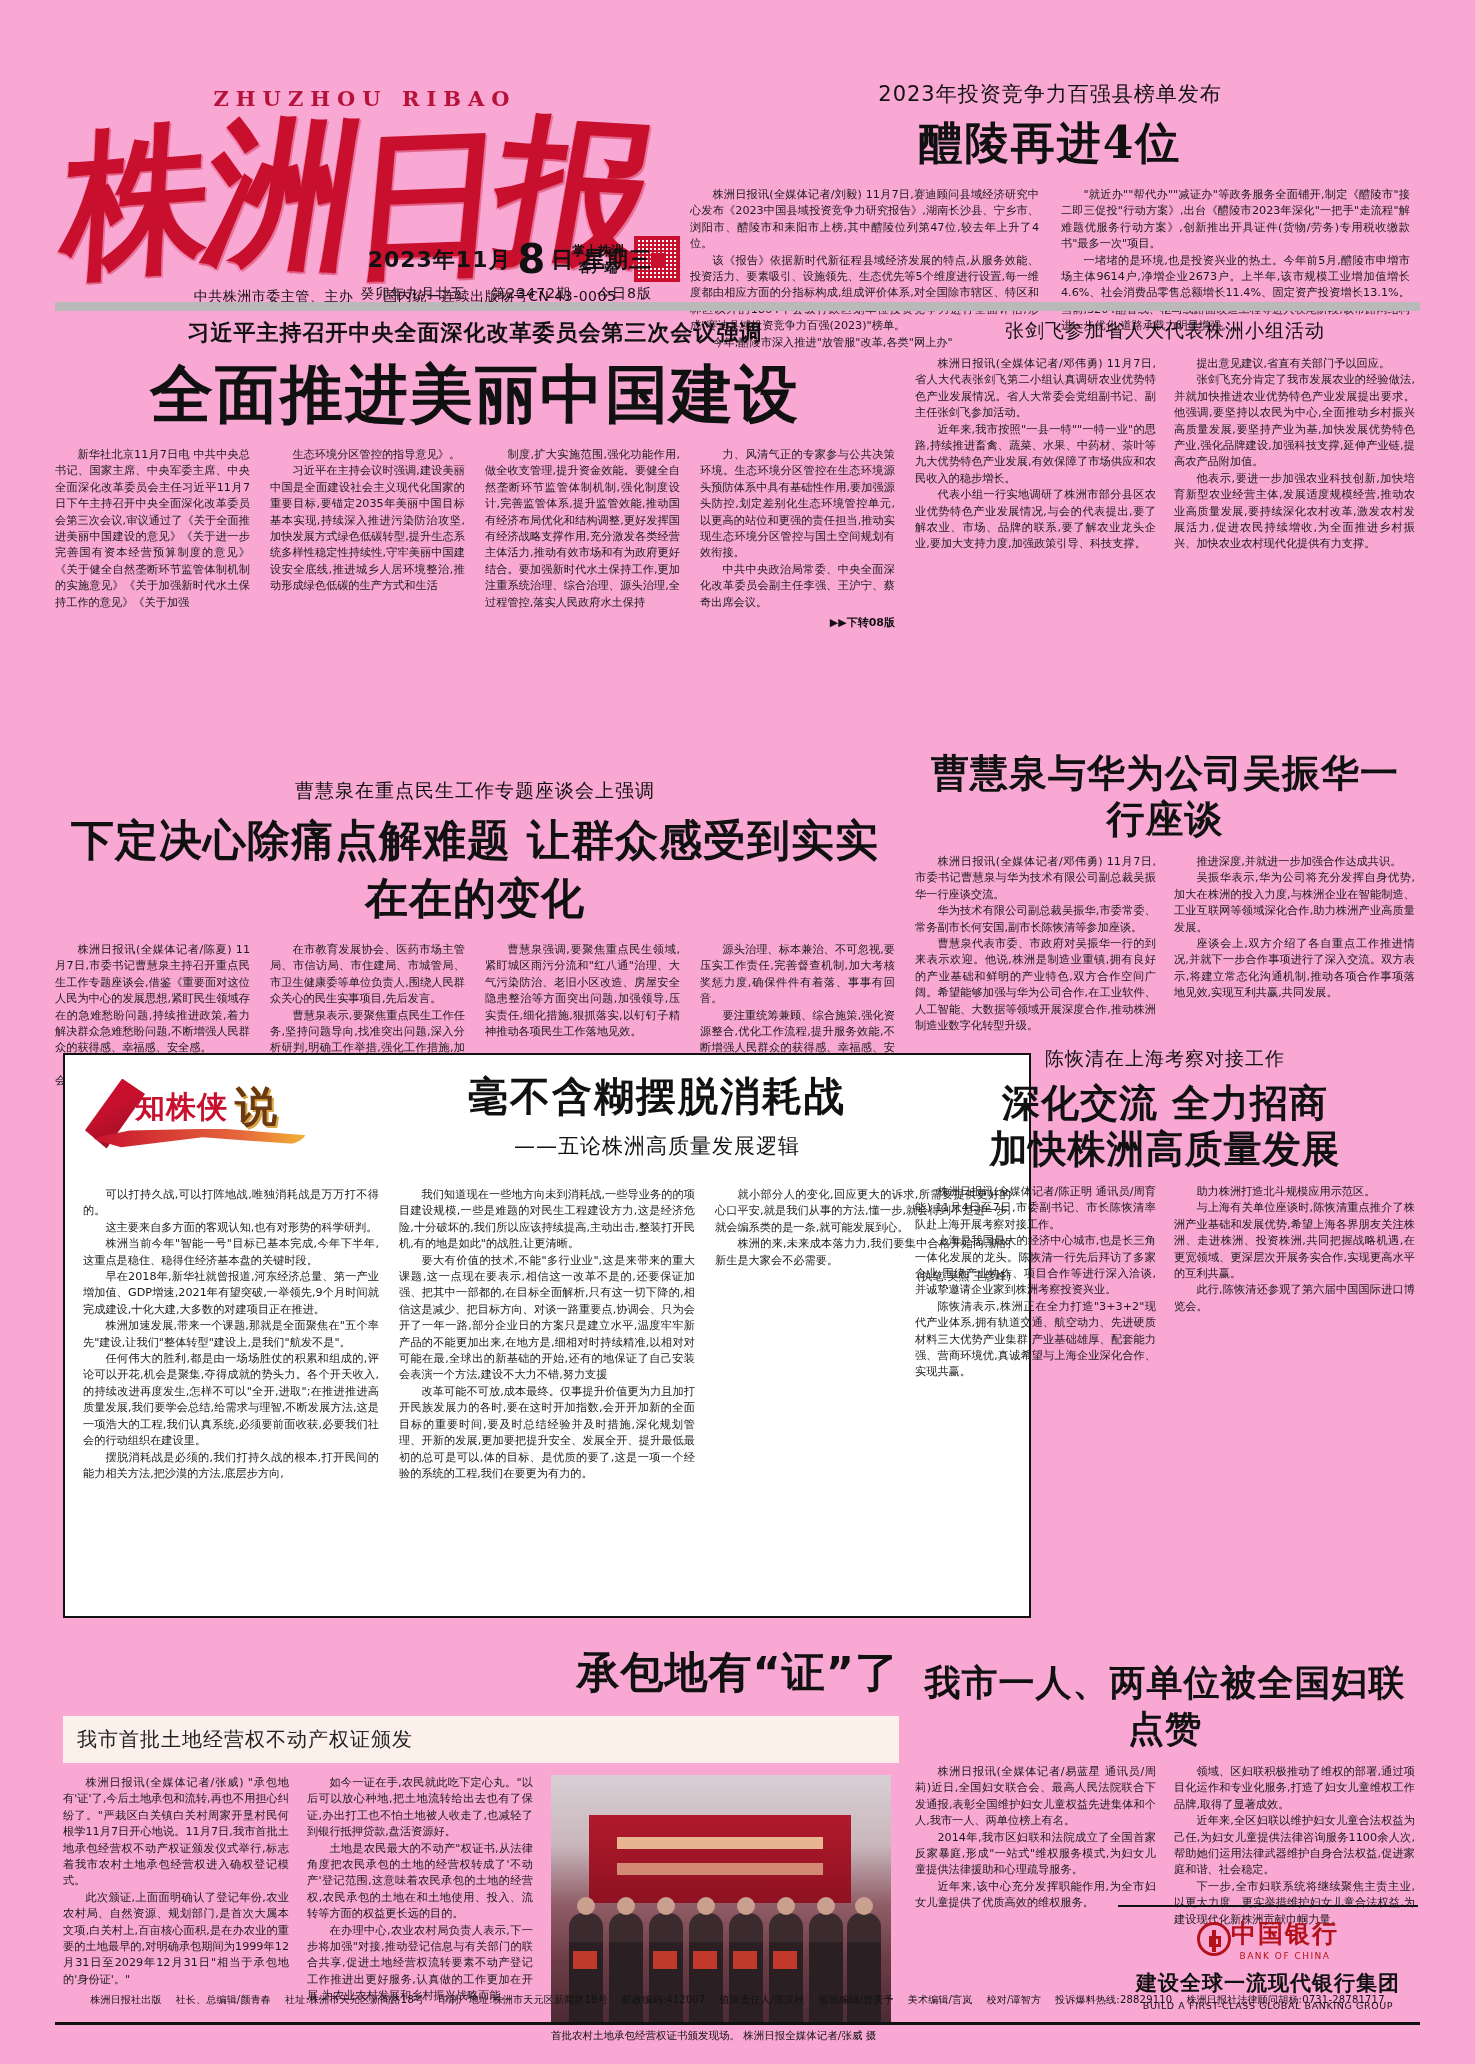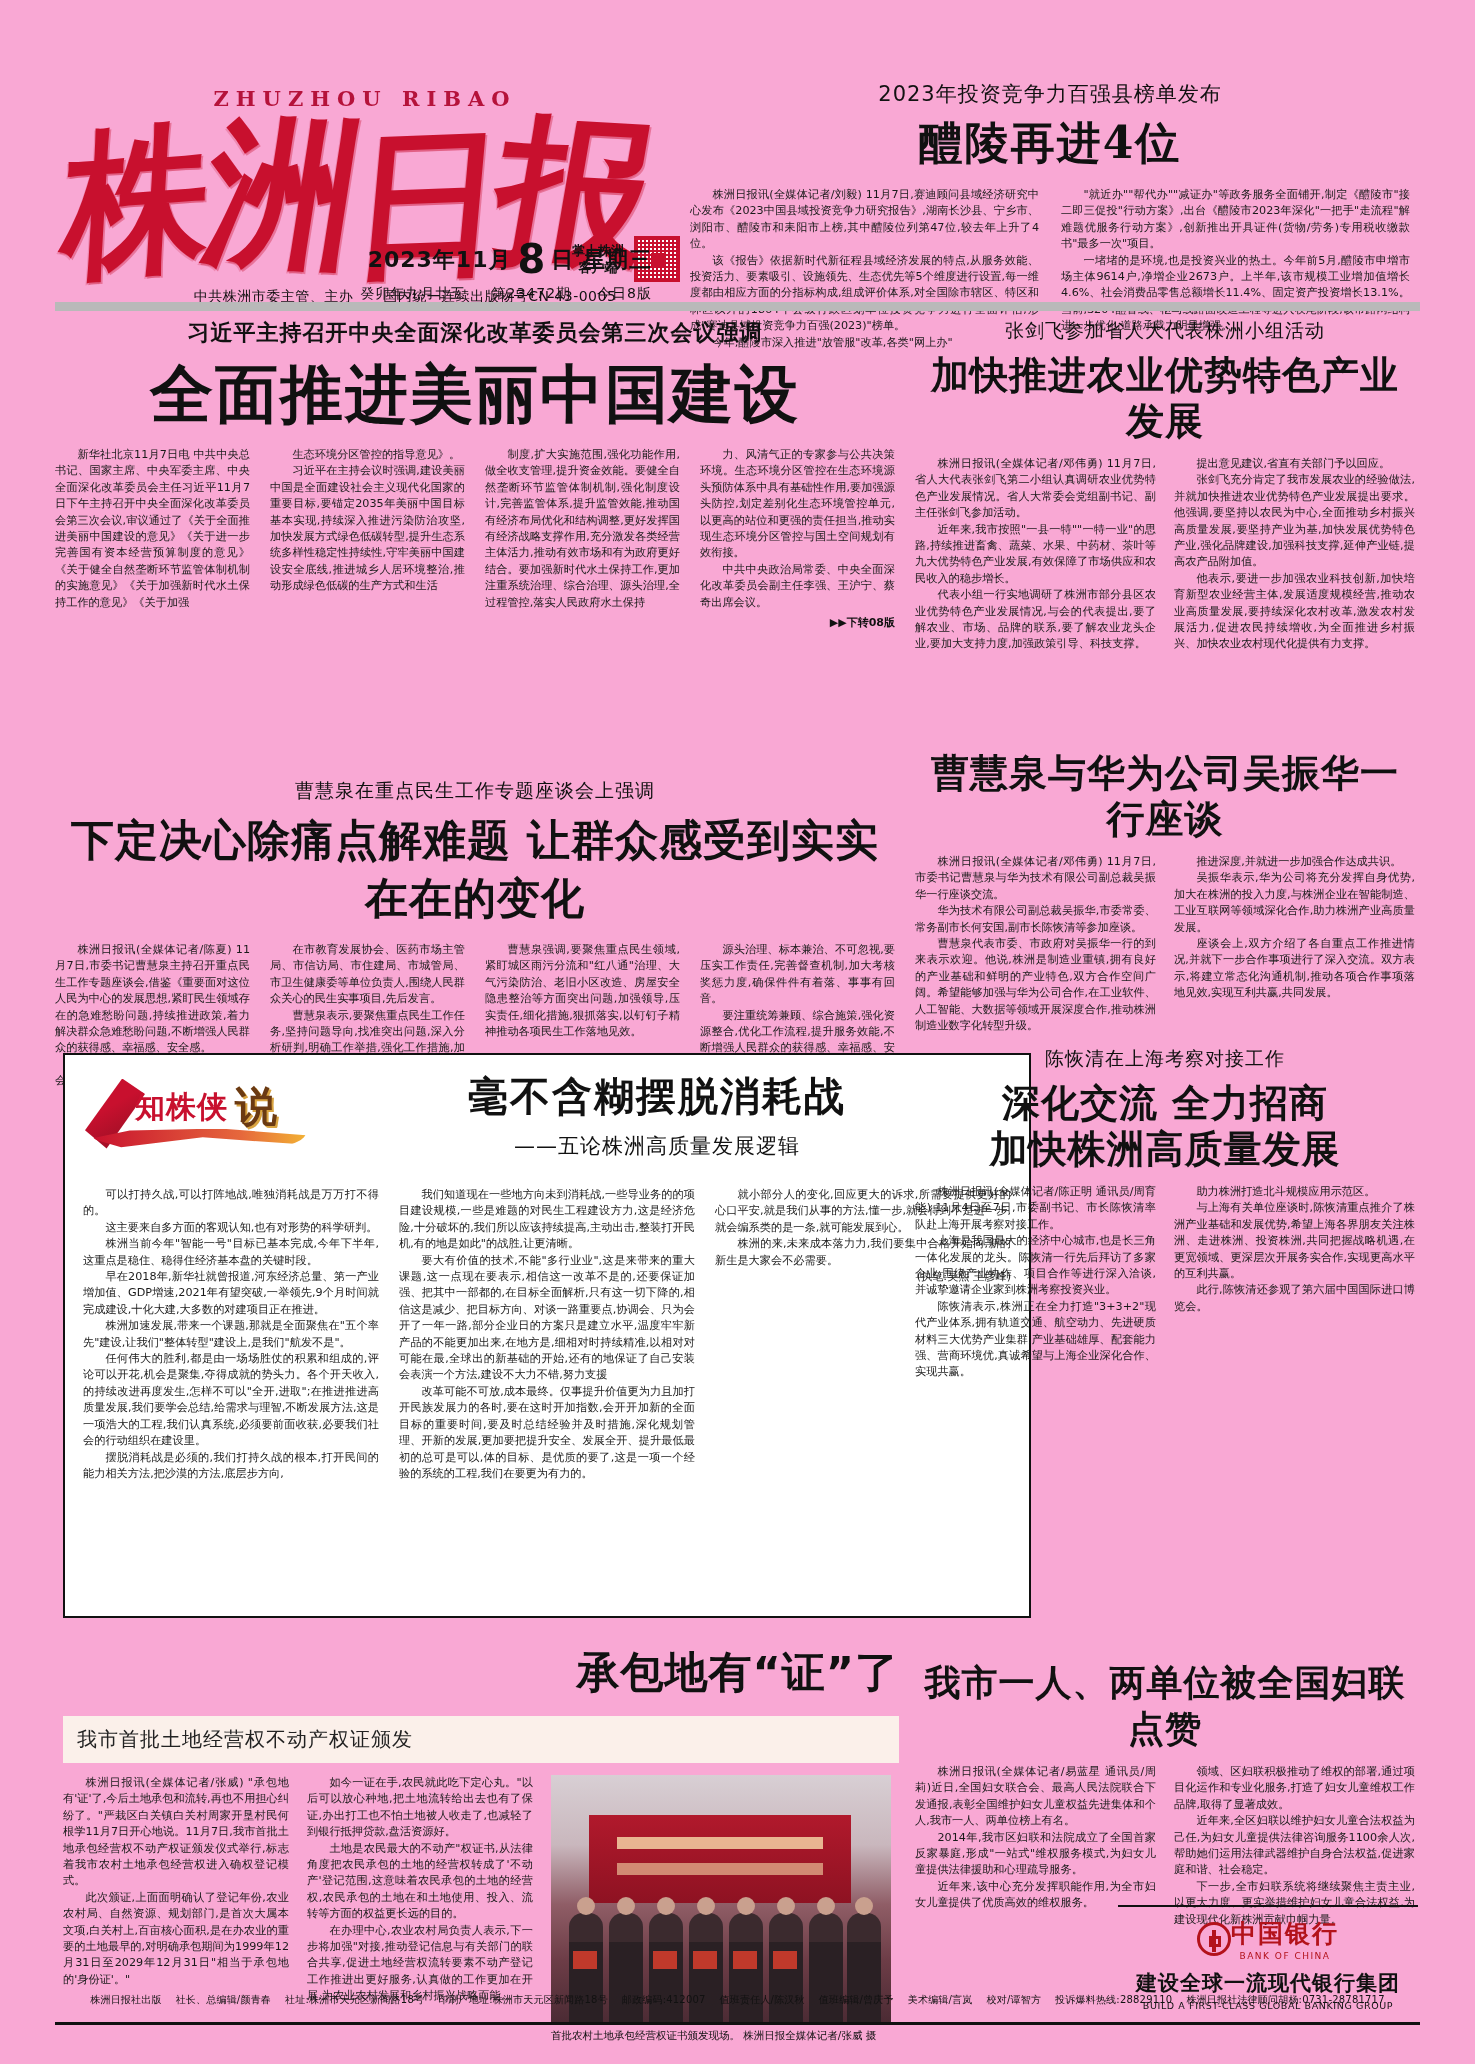--- a/index.html
+++ b/index.html
@@ -369,21 +369,20 @@
             <div class="p" style="left:296px;"></div>
           </div>
         </div>
         <div class="s3-credit">首批农村土地承包经营权证书颁发现场。 株洲日报全媒体记者/张威 摄</div>
       </div>
     </div>
   </div>
 
   <div class="right-col">
     <div class="rc-kicker">张剑飞参加省人大代表株洲小组活动</div>
-    <div class="rc-h1">加快推进农业优势特色产业发展</div>
     <div class="rc-cols">
       <div class="col body-text">
         <p>株洲日报讯(全媒体记者/邓伟勇) 11月7日,省人大代表张剑飞第二小组认真调研农业优势特色产业发展情况。省人大常委会党组副书记、副主任张剑飞参加活动。</p>
         <p>近年来,我市按照"一县一特""一特一业"的思路,持续推进畜禽、蔬菜、水果、中药材、茶叶等九大优势特色产业发展,有效保障了市场供应和农民收入的稳步增长。</p>
         <p>代表小组一行实地调研了株洲市部分县区农业优势特色产业发展情况,与会的代表提出,要了解农业、市场、品牌的联系,要了解农业龙头企业,要加大支持力度,加强政策引导、科技支撑。</p>
       </div>
       <div class="col body-text">
         <p>提出意见建议,省直有关部门予以回应。</p>
         <p>张剑飞充分肯定了我市发展农业的经验做法,并就加快推进农业优势特色产业发展提出要求。他强调,要坚持以农民为中心,全面推动乡村振兴高质量发展,要坚持产业为基,加快发展优势特色产业,强化品牌建设,加强科技支撑,延伸产业链,提高农产品附加值。</p>
         <p>他表示,要进一步加强农业科技创新,加快培育新型农业经营主体,发展适度规模经营,推动农业高质量发展,要持续深化农村改革,激发农村发展活力,促进农民持续增收,为全面推进乡村振兴、加快农业农村现代化提供有力支撑。</p>

